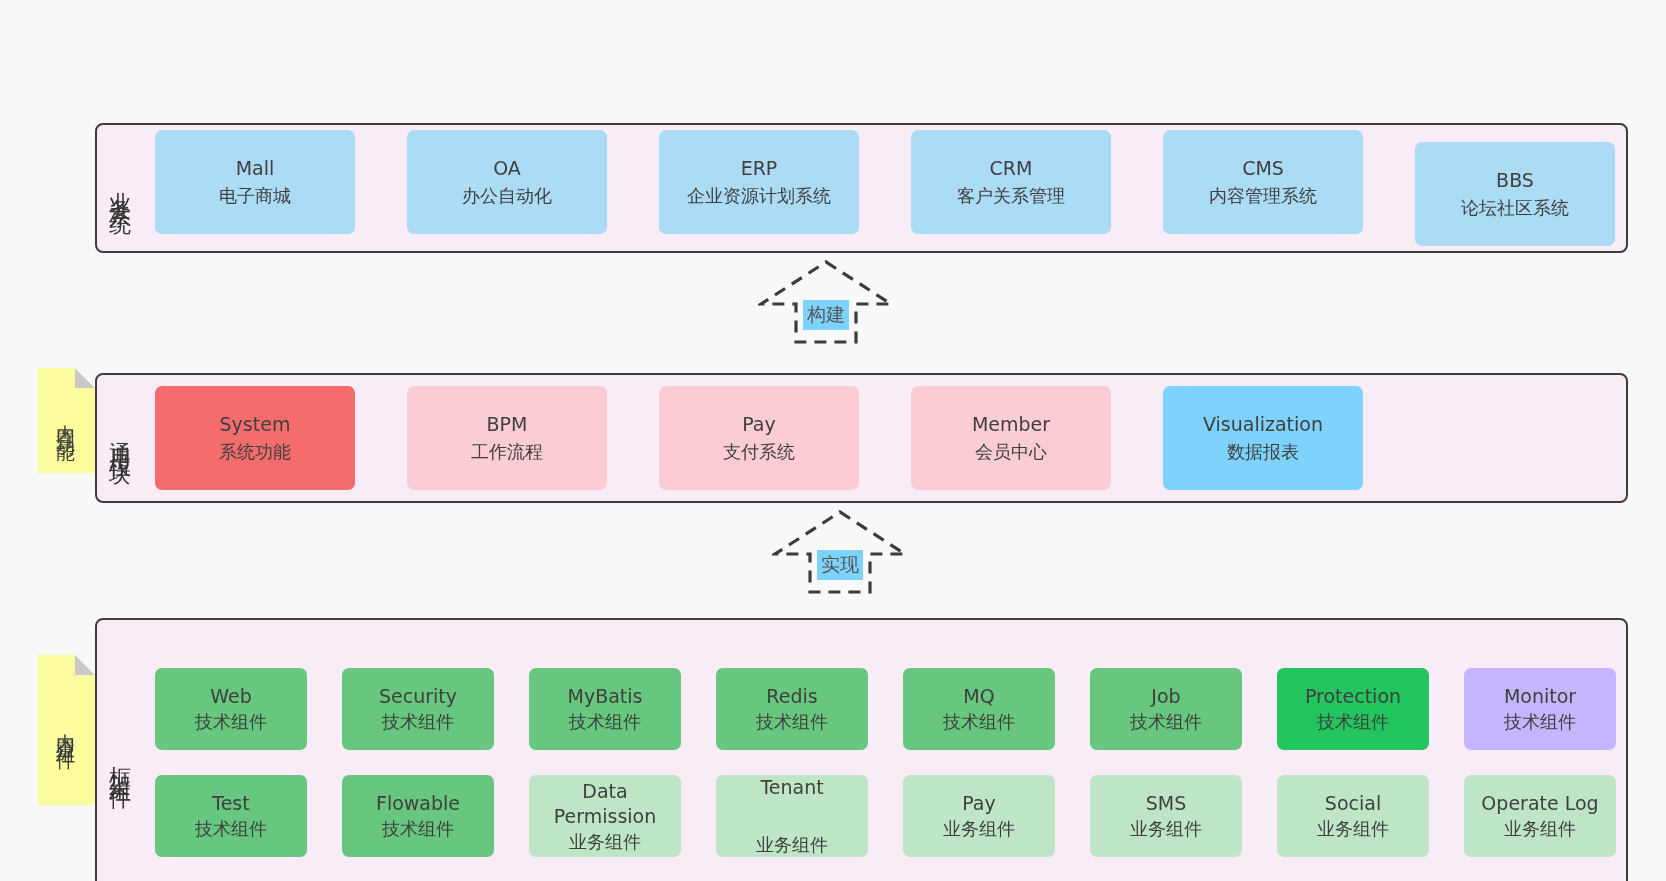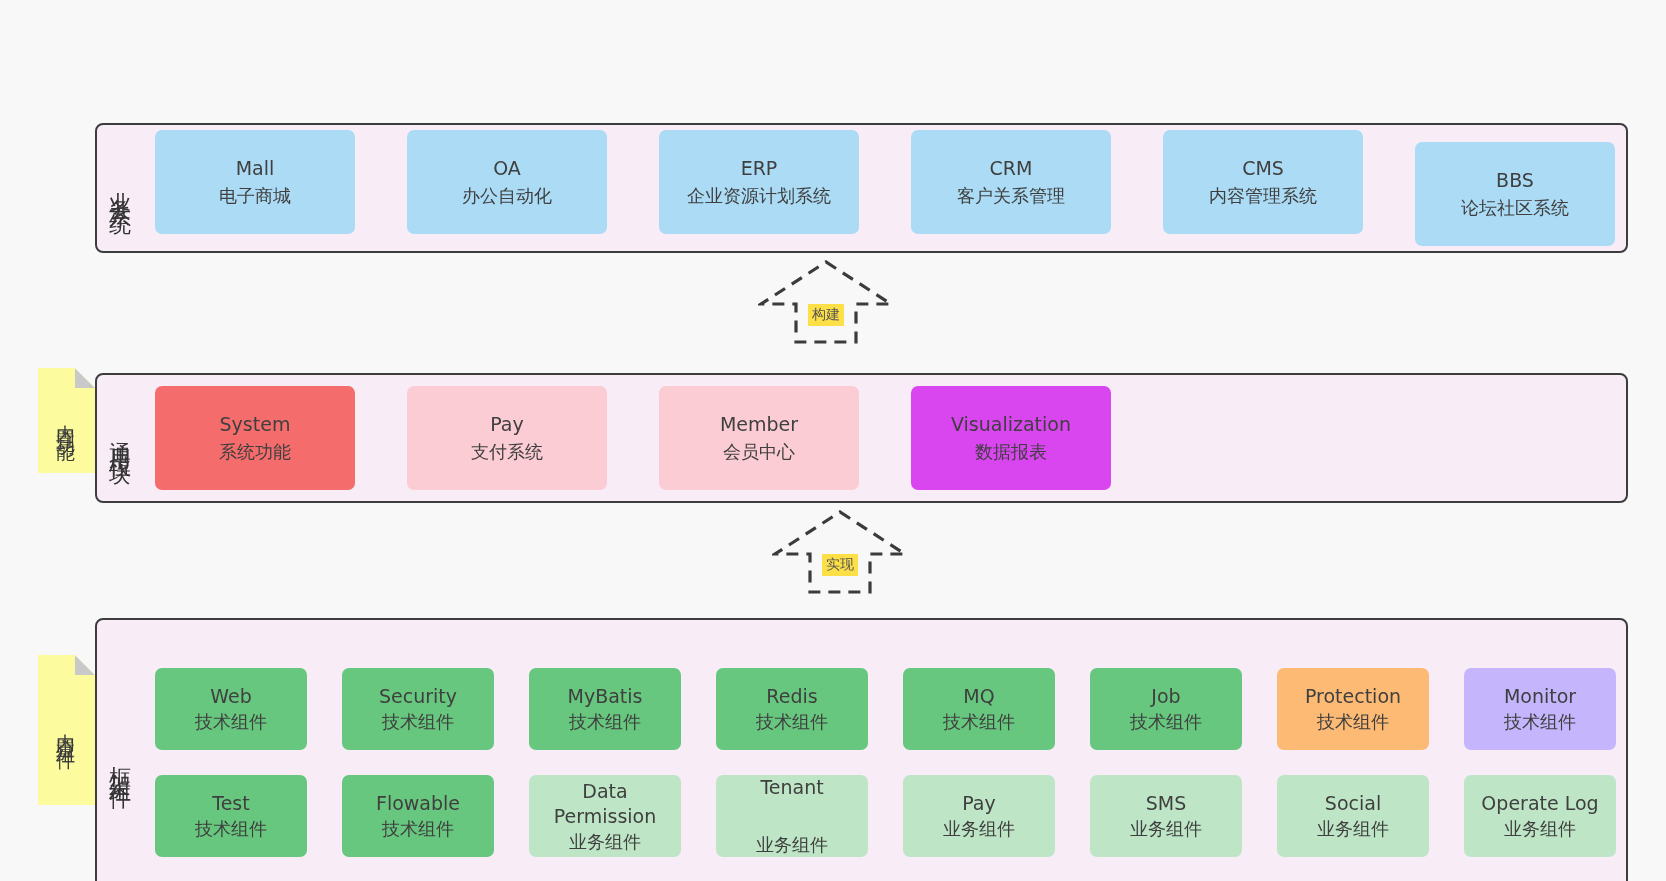--- a/index.html
+++ b/index.html
@@ -107,23 +107,23 @@
     height: 86px;
     z-index: 3;
   }
   .arrow-1 { left: 758px; top: 259px; }
   .arrow-2 { left: 772px; top: 509px; }
   .arrow svg { position: absolute; inset: 0; }
   .arrow .arrow-label {
     position: absolute;
     left: 50%; top: 56px;
     transform: translate(-50%, -50%);
-    background: #fde047;
+    background: #7dd3fc;
     padding: 2px 4px;
-    font-size: 14px;
+    font-size: 19px;
     color: #555;
     white-space: nowrap;
   }
 </style>
 </head>
 <body>
 
 <div class="stage">
 
   <div class="tab tab-1">
@@ -176,28 +176,32 @@
 
   <section class="band band-2">
     <div class="band-label">通用模块</div>
     <div class="rows">
       <div class="row">
           <div class="box" style="background: rgb(245, 108, 108);">
             <div class="box-name">System</div>
             <div class="box-desc">系统功能</div>
           </div>
           <div class="box" style="background: rgb(251, 204, 212);">
+            <div class="box-name">BPM</div>
+            <div class="box-desc">工作流程</div>
+          </div>
+          <div class="box" style="background: rgb(251, 204, 212);">
             <div class="box-name">Pay</div>
             <div class="box-desc">支付系统</div>
           </div>
           <div class="box" style="background: rgb(251, 204, 212);">
             <div class="box-name">Member</div>
             <div class="box-desc">会员中心</div>
           </div>
-          <div class="box" style="background: #d946ef;">
+          <div class="box" style="background: #7dd3fc;">
             <div class="box-name">Visualization</div>
             <div class="box-desc">数据报表</div>
           </div>
         </div>
     </div>
   </section>
 
   <div class="arrow arrow-2">
     <svg viewBox="0 0 136 86">
       <polygon points="68,3 133,45 98,45 98,83 38,83 38,45 3,45" fill="none" stroke="#3b3b3b" stroke-width="3.2" stroke-dasharray="12 8"></polygon>
@@ -226,21 +230,21 @@
             <div class="box-desc">技术组件</div>
           </div>
           <div class="box" style="background: rgb(103, 199, 126);">
             <div class="box-name">MQ</div>
             <div class="box-desc">技术组件</div>
           </div>
           <div class="box" style="background: rgb(103, 199, 126);">
             <div class="box-name">Job</div>
             <div class="box-desc">技术组件</div>
           </div>
-          <div class="box" style="background: #fdba74;">
+          <div class="box" style="background: #22c55e;">
             <div class="box-name">Protection</div>
             <div class="box-desc">技术组件</div>
           </div>
           <div class="box" style="background: #c4b5fd;">
             <div class="box-name">Monitor</div>
             <div class="box-desc">技术组件</div>
           </div>
         </div>
       <div class="row">
           <div class="box" style="background: rgb(103, 199, 126);">

